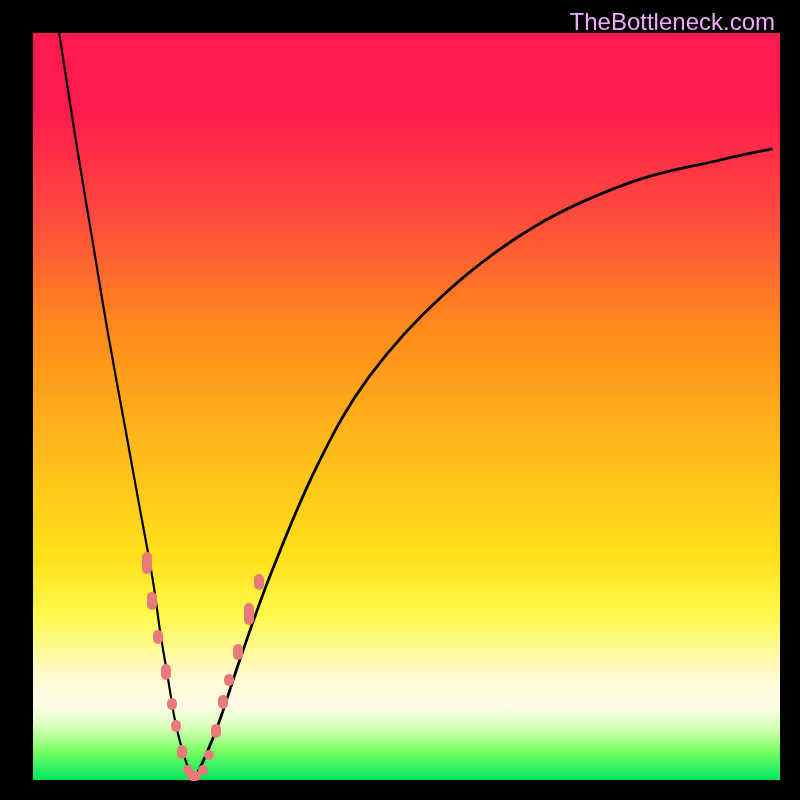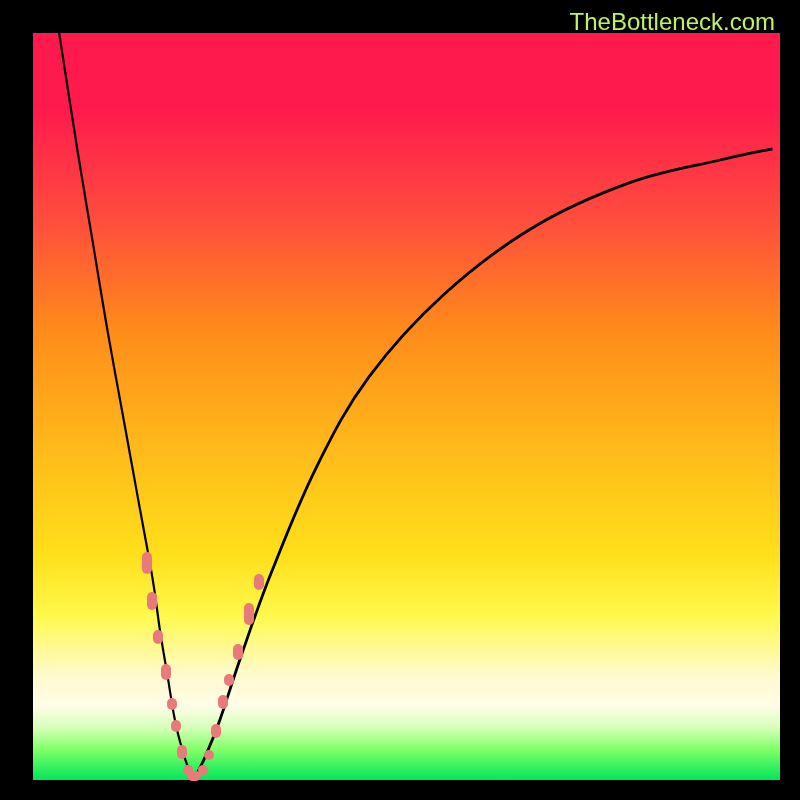--- a/index.html
+++ b/index.html
@@ -27,21 +27,21 @@
         #fffacd 86%,
         #fffde7 90%,
         #d6ffb8 93%,
         #7fff66 96%,
         #00e65c 100%);
     }
     .watermark {
       position: absolute;
       top: 8px;
       right: 25px;
-      color: #bef264;
+      color: #f0abfc;
       font-size: 24px;
       font-weight: 500;
       z-index: 3;
     }
     .svg-layer {
       position: absolute;
       left: 33px;
       top: 33px;
       width: 747px;
       height: 747px;

